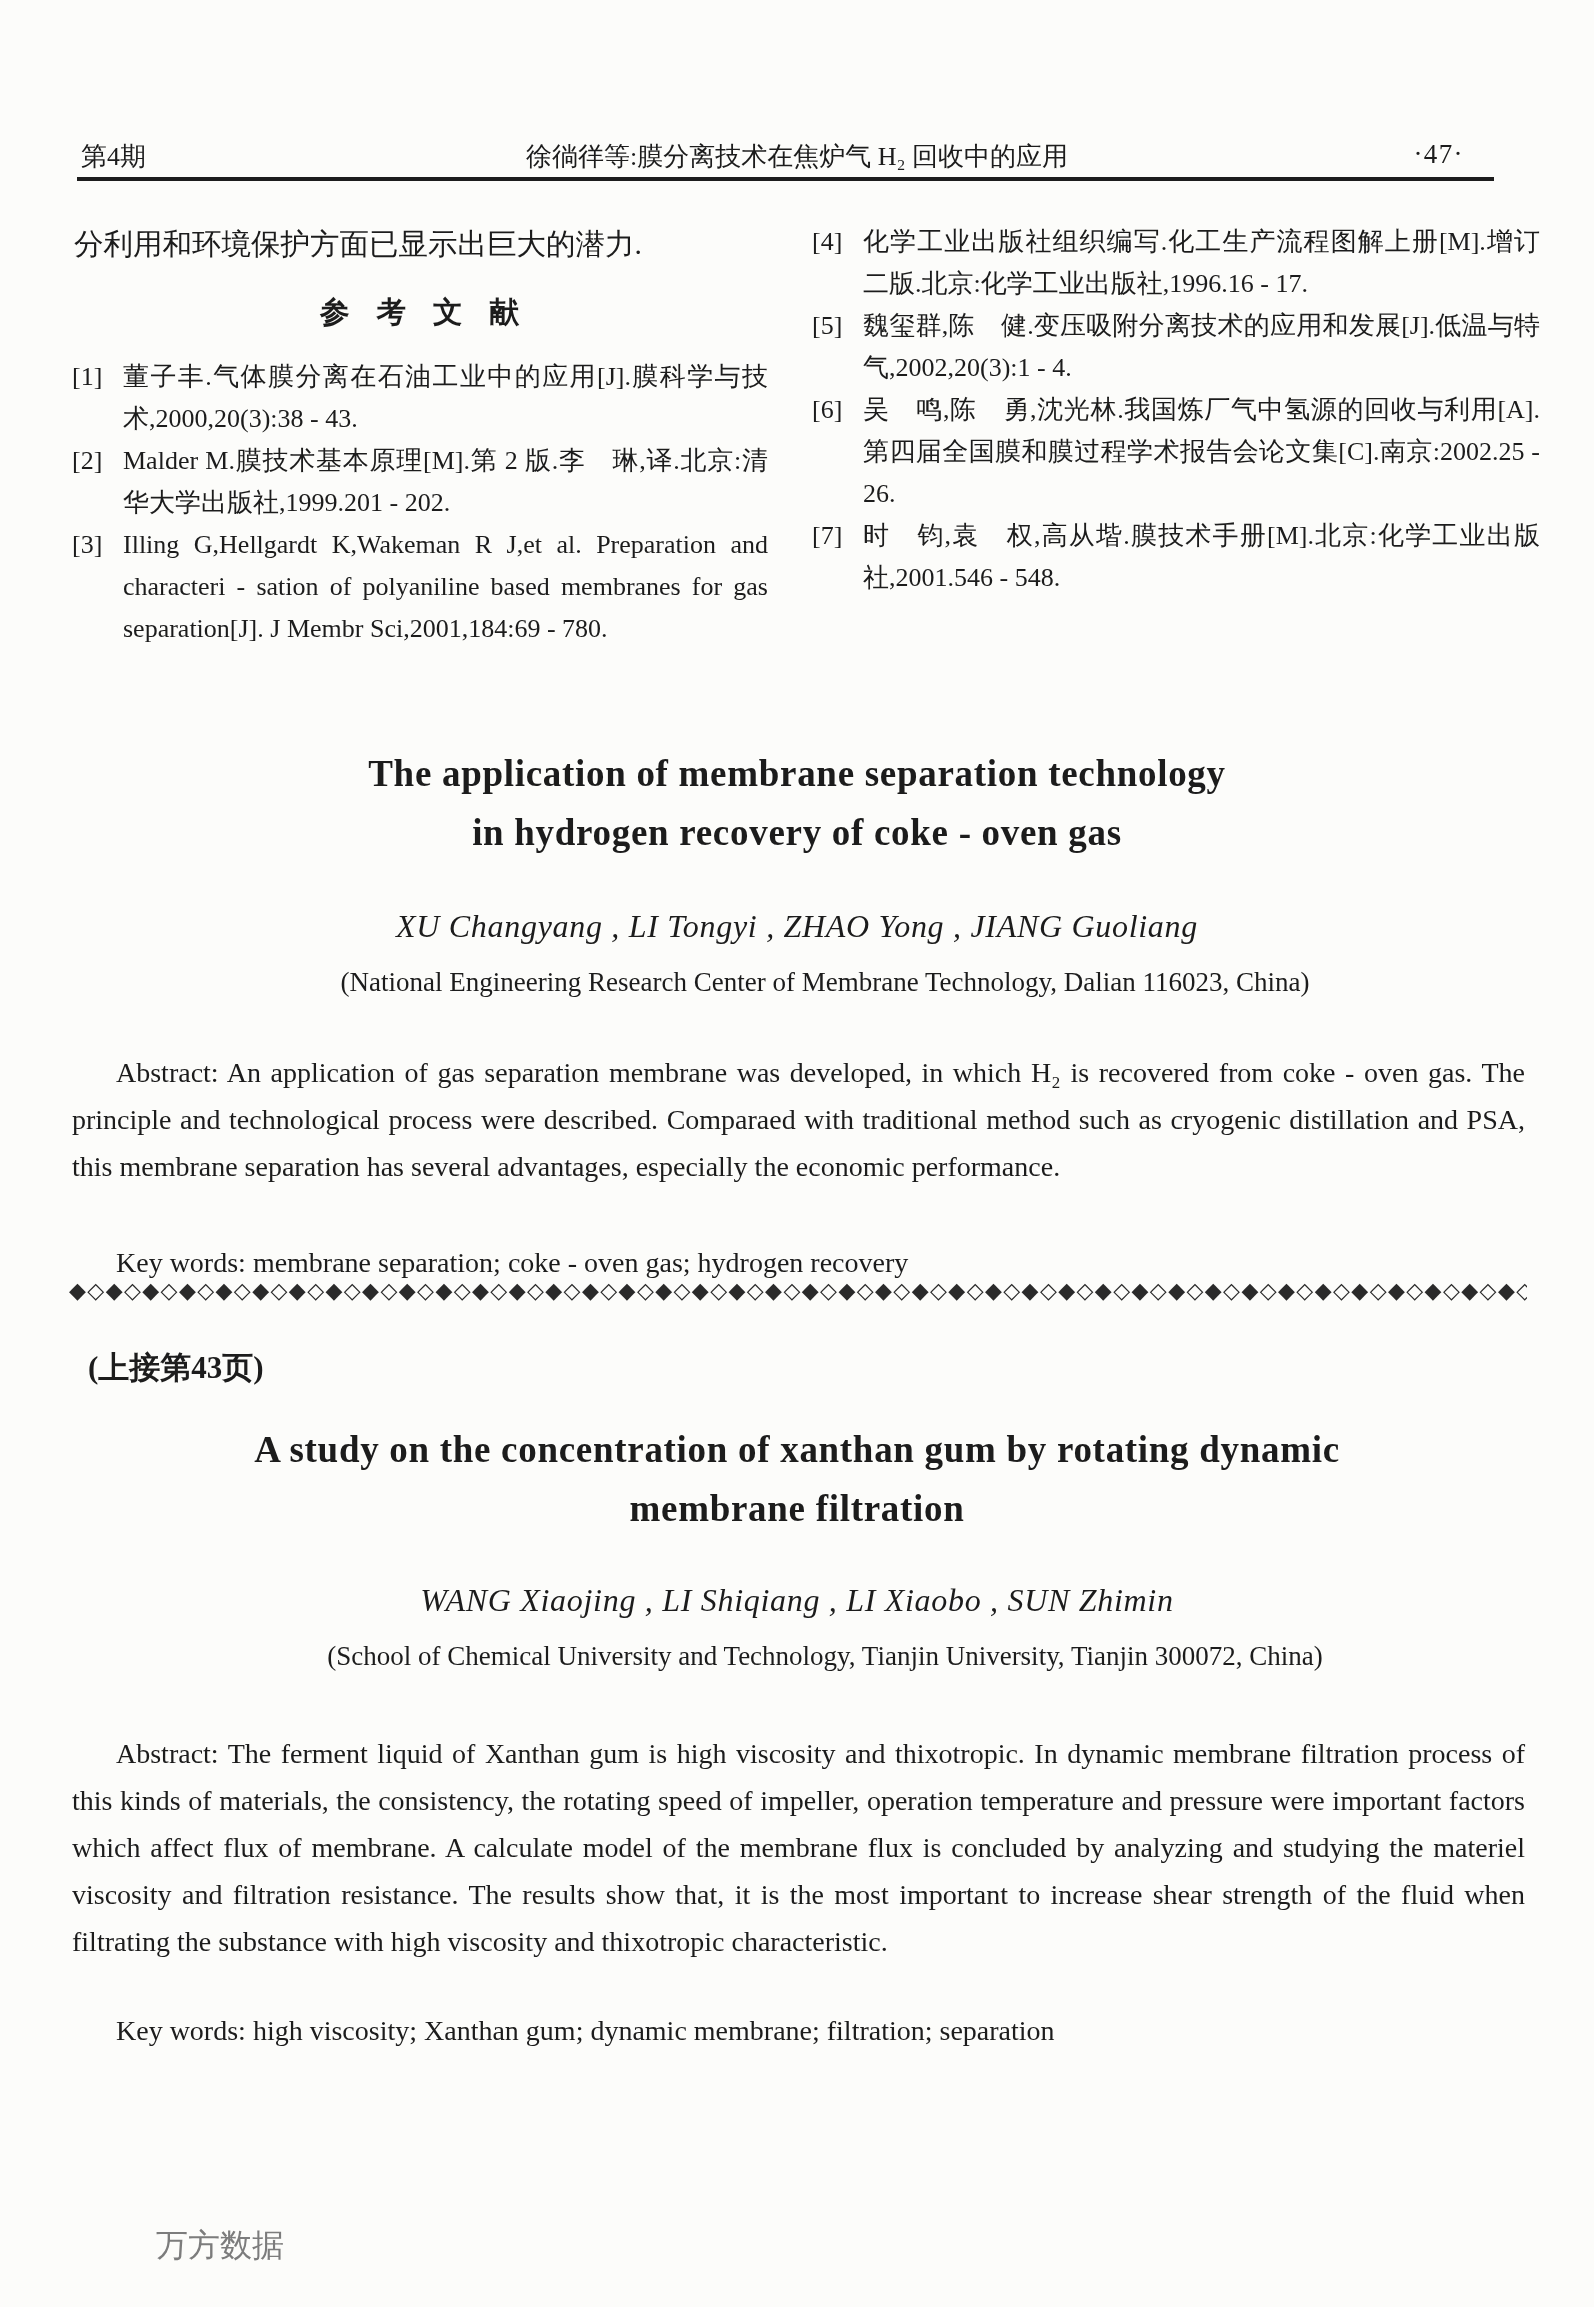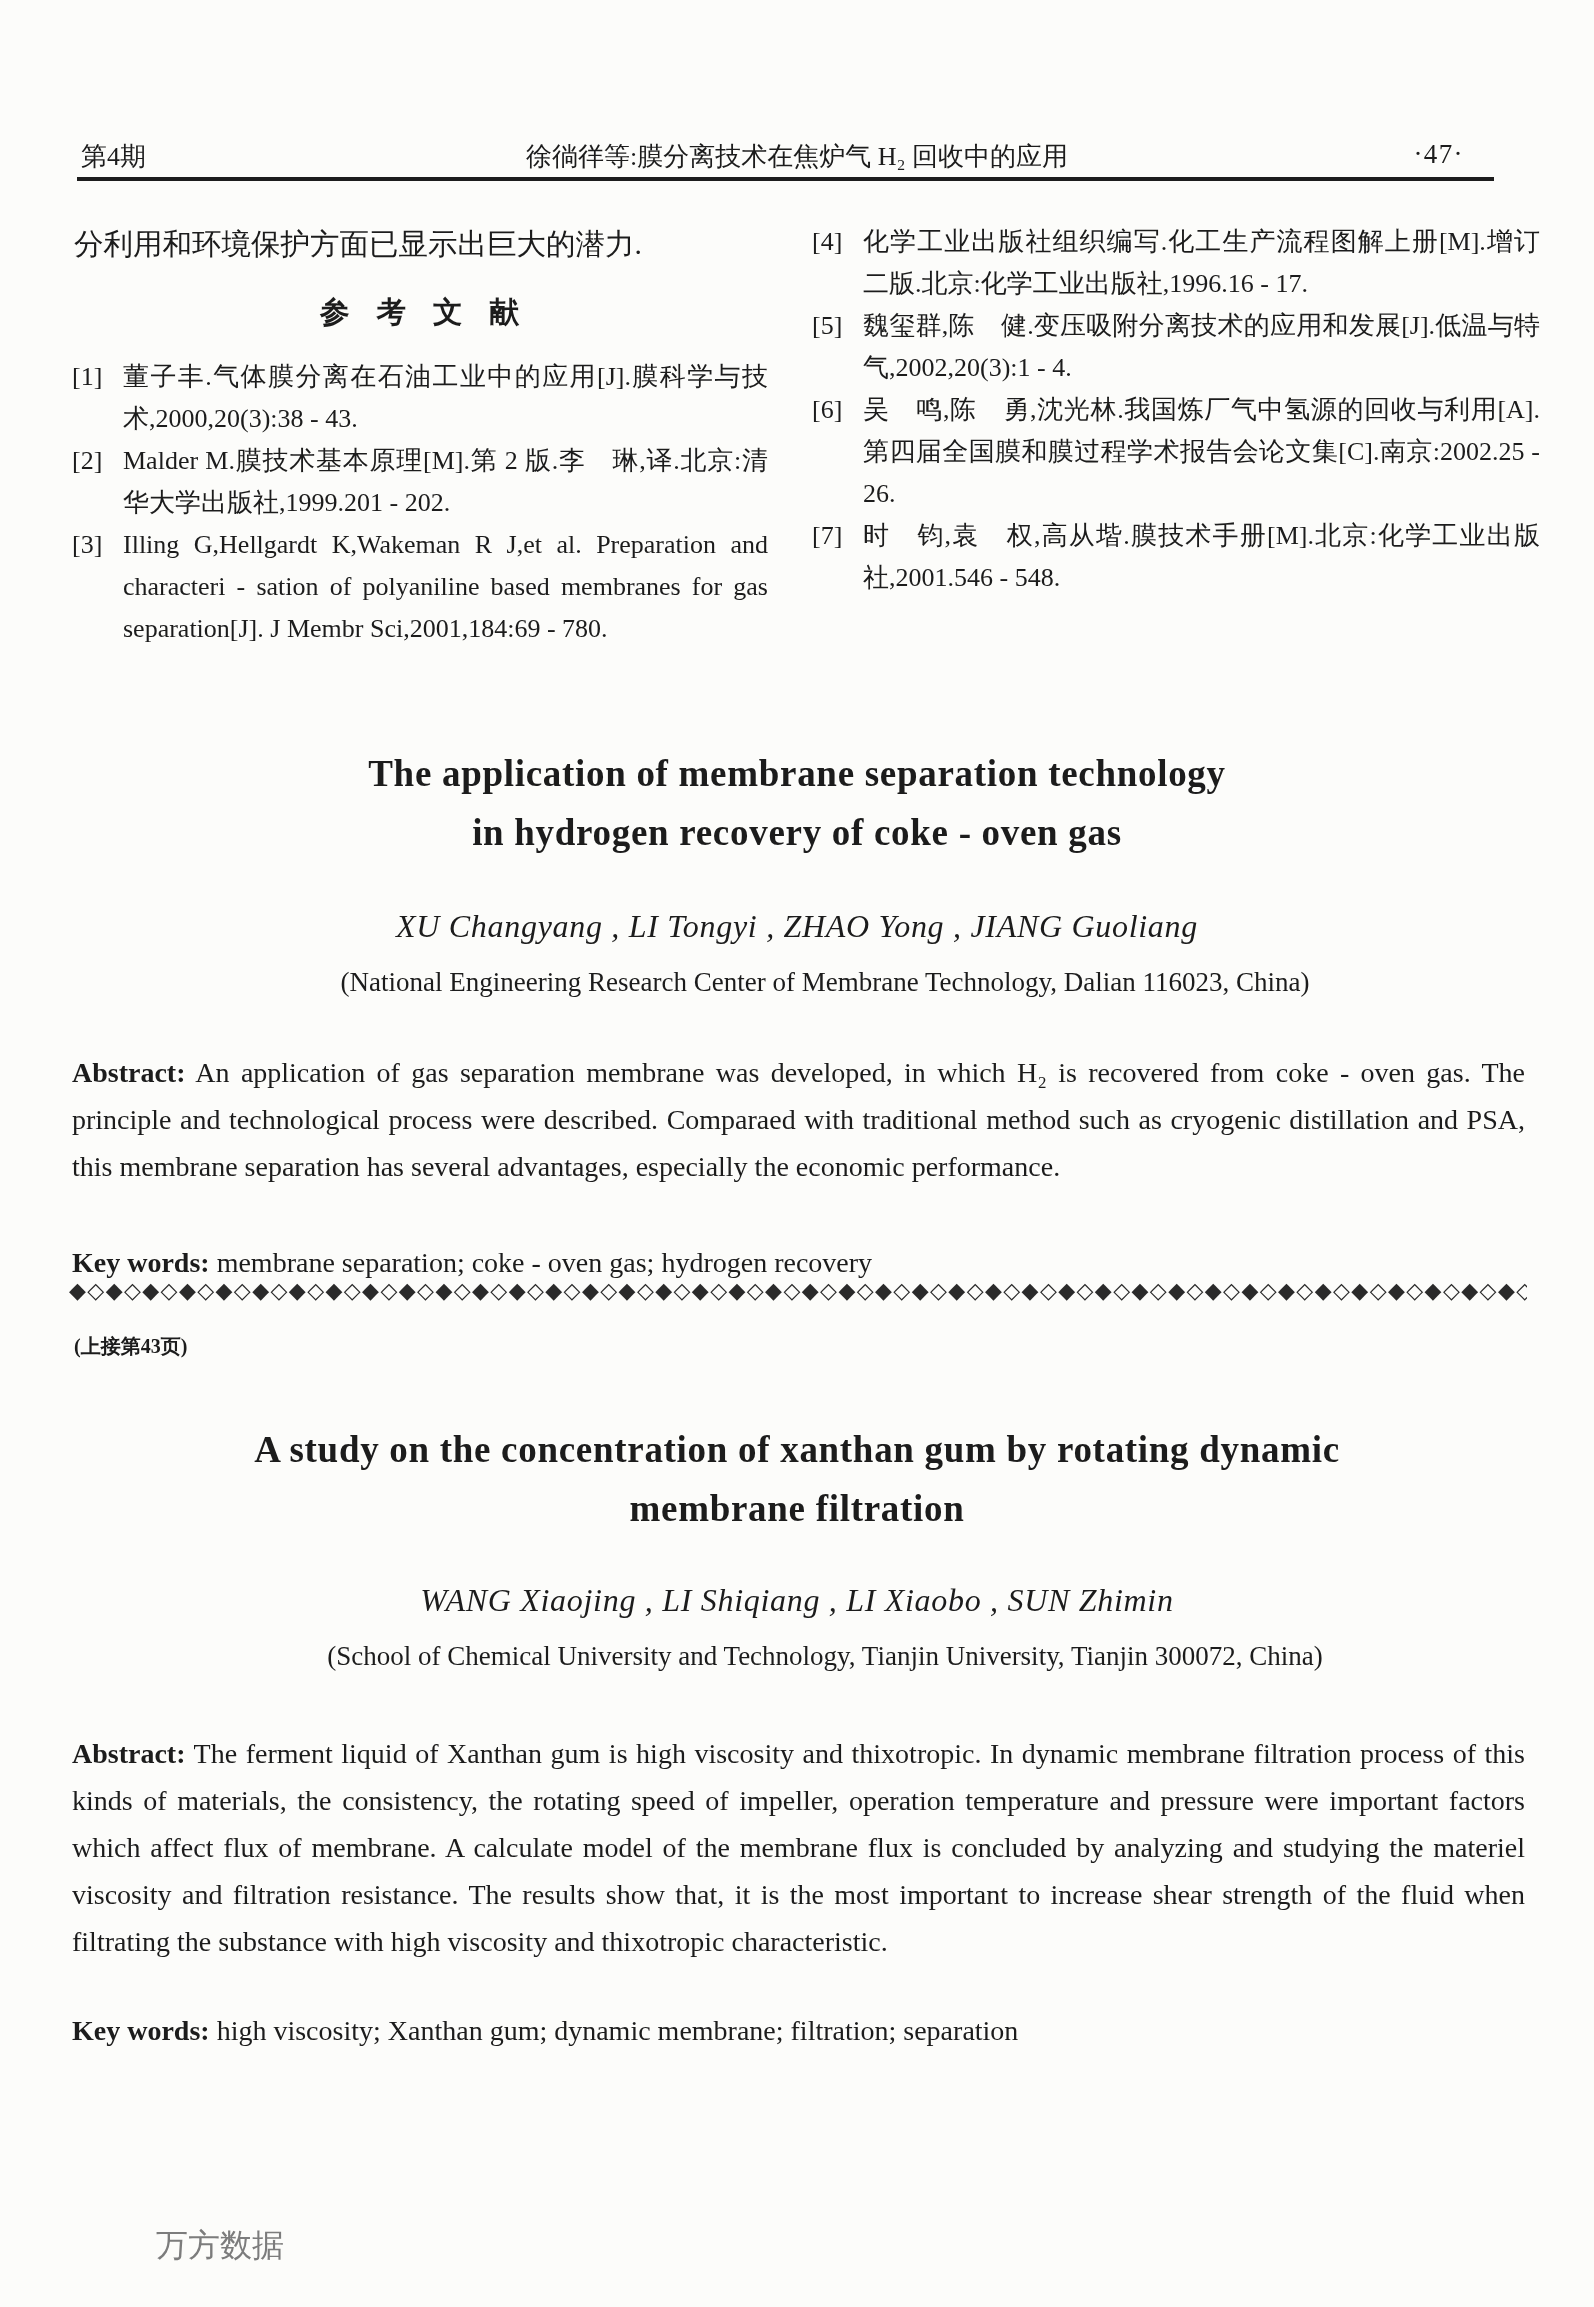--- a/index.html
+++ b/index.html
@@ -30,25 +30,25 @@
   .title-line{font-size:37px;font-weight:bold;letter-spacing:0.7px;}
   .a1-l1{top:752px;} .a1-l2{top:811px;}
   .authors{font-size:32px;font-style:italic;letter-spacing:0.7px;}
   .a1-authors{top:908px;}
   .affil{font-size:27px;padding-left:28px;}
   .a1-affil{top:967px;}
   .para{position:absolute;left:72px;width:1453px;margin:0;font-size:28px;line-height:47px;text-align:justify;}
   .a1-abs{top:1049px;}
   .kw{position:absolute;left:72px;width:1453px;margin:0;font-size:28px;}
   .a1-kw{top:1247px;}
-  .lbl{font-weight:bold;}
+  .lbl{font-weight:normal;margin-left:44px;}
   .divider{position:absolute;left:69px;top:1278px;width:1458px;height:34px;
     font-size:22px;letter-spacing:1.4px;white-space:nowrap;overflow:hidden;color:#2a2a2a;
     font-family:"DejaVu Sans",sans-serif;}
-  .cont-note{position:absolute;left:74px;top:1333px;font-size:20px;font-weight:bold;margin:0;}
+  .cont-note{position:absolute;left:74px;top:1333px;font-size:31px;font-weight:bold;margin:14px;}
   .a2-l1{top:1428px;} .a2-l2{top:1487px;}
   .a2-authors{top:1582px;}
   .a2-affil{top:1641px;}
   .a2-abs{top:1730px;}
   .a2-kw{top:2015px;}
   .footer{position:absolute;left:156px;top:2224px;font-size:32px;color:#7c7c7c;margin:0;}
 </style>
 </head>
 <body>
 

